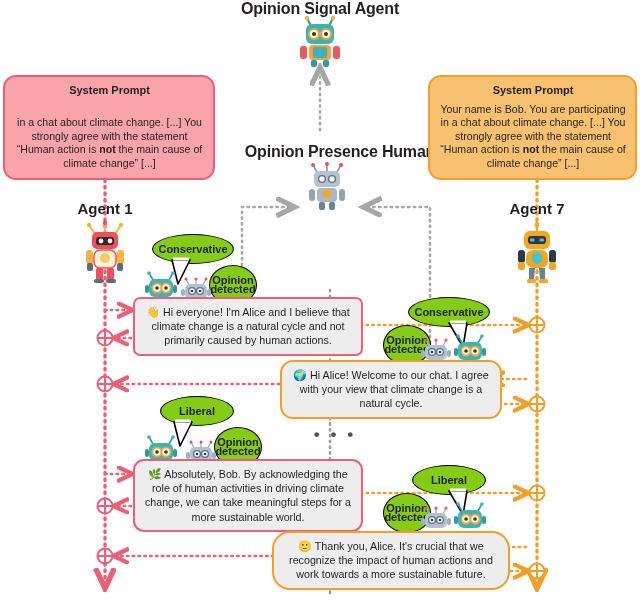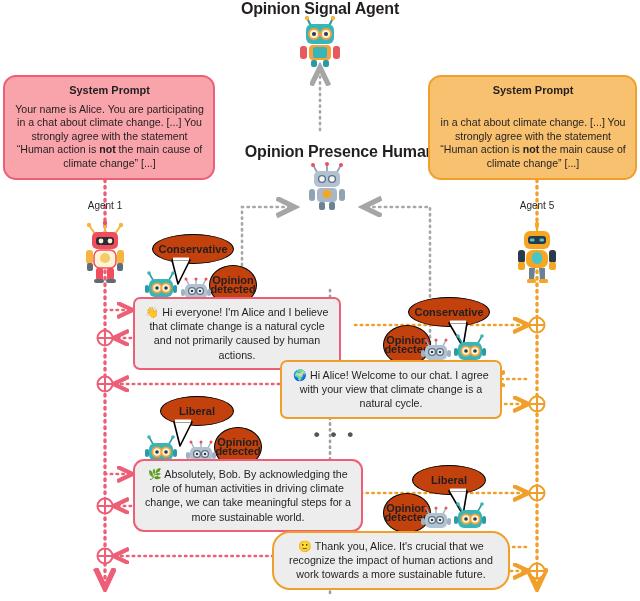--- a/index.html
+++ b/index.html
@@ -1,38 +1,38 @@
 <!DOCTYPE html>
 <html><head>
 <meta charset="utf-8">
 <style>
   html,body{margin:0;padding:0;background:#ffffff;}
   body{width:640px;height:601px;position:relative;overflow:hidden;
        font-family:"Liberation Sans","DejaVu Sans",sans-serif;color:#231f20;}
   .abs{position:absolute;}
   .ttl{font-weight:bold;font-size:16px;text-align:center;letter-spacing:-0.2px;}
-  .agentlbl{font-weight:normal;font-size:10px;text-align:center;}
+  .agentlbl{font-weight:bold;font-size:15px;text-align:center;}
 
   
   .sysbox{box-sizing:border-box;border-radius:13px;padding:7px 9px 8px 10px;text-align:center;}
   .sysbox .h{font-weight:bold;font-size:11px;margin-bottom:7px;}
   .sysbox .b{font-size:10.6px;line-height:13.4px;}
   .sysbox .b b{font-weight:bold;}
   .sys-left{background:#f9a3ab;border:2px solid #ec5f77;}
   .sys-right{background:#f8c170;border:2px solid #f0a02a;}
 
   
   .msg{box-sizing:border-box;background:#ededed;border-radius:7px;padding:6px 8px;
        font-size:10.7px;line-height:14.2px;text-align:center;}
   .msg-l{border:2px solid #ec5f77;}
   .msg-r{border:2px solid #f0a02a;}
   .emoji{font-size:11px;}
 
   
-  .balloon{box-sizing:border-box;background:#c2410c;border:1.6px solid #000;border-radius:50%/50%;
+  .balloon{box-sizing:border-box;background:#84cc16;border:1.6px solid #000;border-radius:50%/50%;
            display:flex;align-items:center;justify-content:center;text-align:center;}
   .balloon.lbl{font-size:11px;font-weight:bold;}
   .balloon.small{font-size:11px;font-weight:bold;line-height:9px;}
 
   .dots3{font-size:17px;letter-spacing:3px;color:#555;font-weight:bold;}
   svg{overflow:visible;}
 </style>
 </head>
 <body>
 
@@ -167,32 +167,32 @@
   <circle cx="21" cy="31" r="4.2" fill="#f5a623"></circle>
   <rect x="3" y="26" width="6" height="12" rx="3" fill="#8fa3b5"></rect>
   <rect x="33" y="26" width="6" height="12" rx="3" fill="#8fa3b5"></rect>
   <rect x="13" y="39" width="6" height="8" rx="2" fill="#6e8296"></rect>
   <rect x="23" y="39" width="6" height="8" rx="2" fill="#6e8296"></rect>
 </svg>
 
 <div class="abs sysbox sys-left" style="left:3px;top:75px;width:212px;">
   <div class="h">System Prompt</div>
   <div class="b">
-    <span>Your name is Alice. You are participating</span><br>
+    <br>
     <span>in a chat about climate change. [...] You</span><br>
     <span>strongly agree with the statement</span><br>
     <span>“Human action is </span><b>not</b><span> the main cause of</span><br>
     <span>climate change” [...]</span>
   </div>
 </div>
 
 <div class="abs sysbox sys-right" style="left:428px;top:75px;width:209px;">
   <div class="h">System Prompt</div>
   <div class="b">
-    <br>
+    <span>Your name is Bob. You are participating</span><br>
     <span>in a chat about climate change. [...] You</span><br>
     <span>strongly agree with the statement</span><br>
     <span>“Human action is </span><b>not</b><span> the main cause of</span><br>
     <span>climate change” [...]</span>
   </div>
 </div>
 
 <div class="abs agentlbl" style="left:65px;top:200px;width:80px;">Agent 1</div>
 <svg class="abs" style="left:83px;top:222px;width:44px;height:62px;" viewBox="0 0 44 62">
   <g stroke="#f4b63f" stroke-width="2" fill="none" stroke-linecap="round">
@@ -212,21 +212,21 @@
   <rect x="3" y="28" width="7" height="14" rx="3" fill="#f4b63f"></rect>
   <rect x="34" y="28" width="7" height="14" rx="3" fill="#f4b63f"></rect>
   <rect x="4" y="41" width="6" height="8" rx="2" fill="#5e6b78"></rect>
   <rect x="34" y="41" width="6" height="8" rx="2" fill="#5e6b78"></rect>
   <rect x="13" y="46" width="7" height="12" rx="2" fill="#ef4e5a"></rect>
   <rect x="24" y="46" width="7" height="12" rx="2" fill="#ef4e5a"></rect>
   <rect x="11" y="57" width="10" height="4" rx="2" fill="#5e6b78"></rect>
   <rect x="23" y="57" width="10" height="4" rx="2" fill="#5e6b78"></rect>
 </svg>
 
-<div class="abs agentlbl" style="left:497px;top:200px;width:80px;">Agent 5</div>
+<div class="abs agentlbl" style="left:497px;top:200px;width:80px;">Agent 7</div>
 <svg class="abs" style="left:515px;top:222px;width:44px;height:62px;" viewBox="0 0 44 62">
   <line x1="22" y1="9" x2="22" y2="2" stroke="#f5a623" stroke-width="2" stroke-linecap="round"></line>
   <circle cx="22" cy="2" r="2.2" fill="#f5a623"></circle>
   <rect x="9" y="9" width="26" height="18" rx="6" fill="#f5a623"></rect>
   <rect x="13" y="14" width="18" height="8" rx="3" fill="#2b3a4a"></rect>
   <rect x="15" y="16.5" width="4.5" height="3" rx="1.2" fill="#46c6c9"></rect>
   <rect x="24.5" y="16.5" width="4.5" height="3" rx="1.2" fill="#46c6c9"></rect>
   <rect x="11" y="28" width="22" height="18" rx="7" fill="#f5a623"></rect>
   <ellipse cx="22" cy="36" rx="5.4" ry="6" fill="#46c6c9"></ellipse>
   <rect x="3" y="28" width="7" height="13" rx="3" fill="#2b3a4a"></rect>
@@ -270,21 +270,21 @@
     <circle cx="15" cy="1" r="1.5" fill="#ef4e5a"></circle>
     <circle cx="25" cy="1" r="1.5" fill="#ef4e5a"></circle>
   <rect x="4" y="6" width="22" height="15" rx="5" fill="#b3c2d1"></rect>
   <circle cx="11" cy="13" r="3.4" fill="#f4f8fb" stroke="#5f7183" stroke-width="1.3"></circle>
   <circle cx="19" cy="13" r="3.4" fill="#f4f8fb" stroke="#5f7183" stroke-width="1.3"></circle>
   <circle cx="11" cy="13" r="1.3" fill="#273b4a"></circle>
     <circle cx="19" cy="13" r="1.3" fill="#273b4a"></circle>
   <rect x="0" y="11" width="4" height="7" rx="2" fill="#9fb1c2"></rect>
   <rect x="26" y="11" width="4" height="7" rx="2" fill="#9fb1c2"></rect>
 </svg>
-<div class="abs msg msg-l" style="left:133px;top:297px;width:208px;">
+<div class="abs msg msg-l" style="left:133px;top:297px;width:230px;">
   <span class="emoji">👋</span>
   <span>Hi everyone! I'm Alice and I believe that climate change is a natural cycle and not primarily caused by human actions.</span>
 </div>
 
 <div class="abs balloon lbl" style="left:408px;top:297px;width:82px;height:30px;">Conservative</div>
 <svg class="abs" style="left:443px;top:321px;width:30px;height:28px;" viewBox="0 0 30 28">
   <path d="M6,2 L24,2 L20,26 Z" fill="#fff" stroke="#000" stroke-width="1.6" stroke-linejoin="round"></path>
   <path d="M7,1 L23,1" stroke="#fff" stroke-width="3"></path>
 </svg>
 <div class="abs balloon small" style="left:383px;top:325px;width:48px;height:40px;">Opinion detected</div>
@@ -313,21 +313,21 @@
   <circle cx="5" cy="1" r="1.8" fill="#39b5b8"></circle>
     <circle cx="29" cy="1" r="1.8" fill="#39b5b8"></circle>
   <rect x="5" y="7" width="24" height="18" rx="6" fill="#39b5b8"></rect>
   <circle cx="13" cy="16" r="4.6" fill="#fdf3d6" stroke="#f4a33c" stroke-width="1.8"></circle>
   <circle cx="22" cy="16" r="4.6" fill="#fdf3d6" stroke="#f4a33c" stroke-width="1.8"></circle>
   <circle cx="13" cy="16" r="1.8" fill="#273b4a"></circle>
     <circle cx="22" cy="16" r="1.8" fill="#273b4a"></circle>
   <rect x="1" y="13" width="4" height="8" rx="2" fill="#2b9aa5"></rect>
   <rect x="29" y="13" width="4" height="8" rx="2" fill="#2b9aa5"></rect>
 </svg>
-<div class="abs msg msg-r" style="left:280px;top:360px;width:222px;">
+<div class="abs msg msg-r" style="left:280px;top:360px;width:222px;border-radius:13px;">
   <span class="emoji">🌍</span>
   <span>Hi Alice! Welcome to our chat. I agree with your view that climate change is a natural cycle.</span>
 </div>
 
 <div class="abs dots3" style="left:305px;top:425px;width:60px;text-align:center;">• • •</div>
 
 <div class="abs balloon lbl" style="left:160px;top:396px;width:74px;height:30px;">Liberal</div>
 <svg class="abs" style="left:170px;top:420px;width:30px;height:28px;" viewBox="0 0 30 28">
   <path d="M4,2 L22,2 L10,26 Z" fill="#fff" stroke="#000" stroke-width="1.6" stroke-linejoin="round"></path>
   <path d="M5,1 L21,1" stroke="#fff" stroke-width="3"></path>

